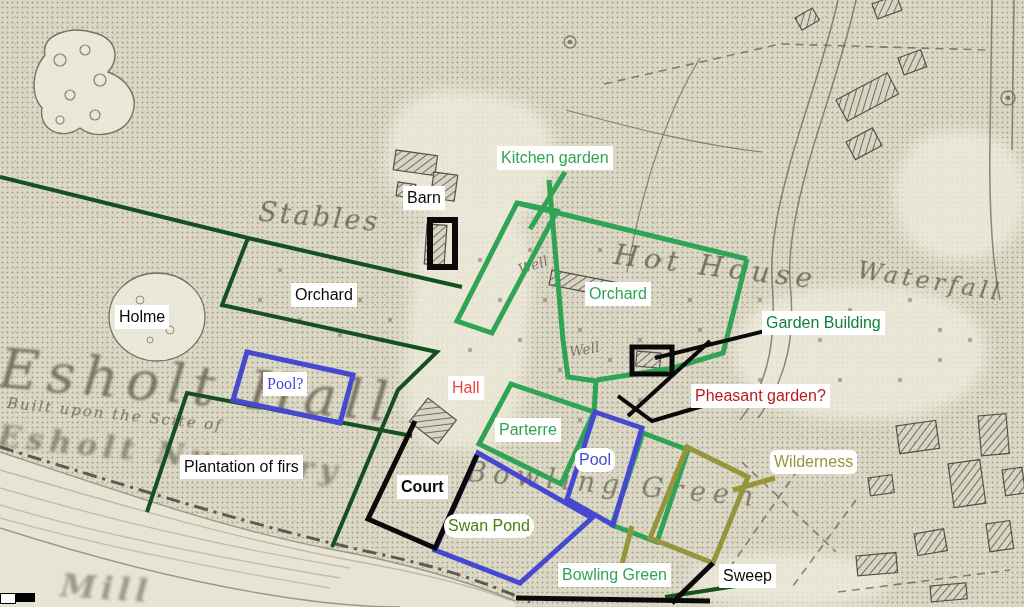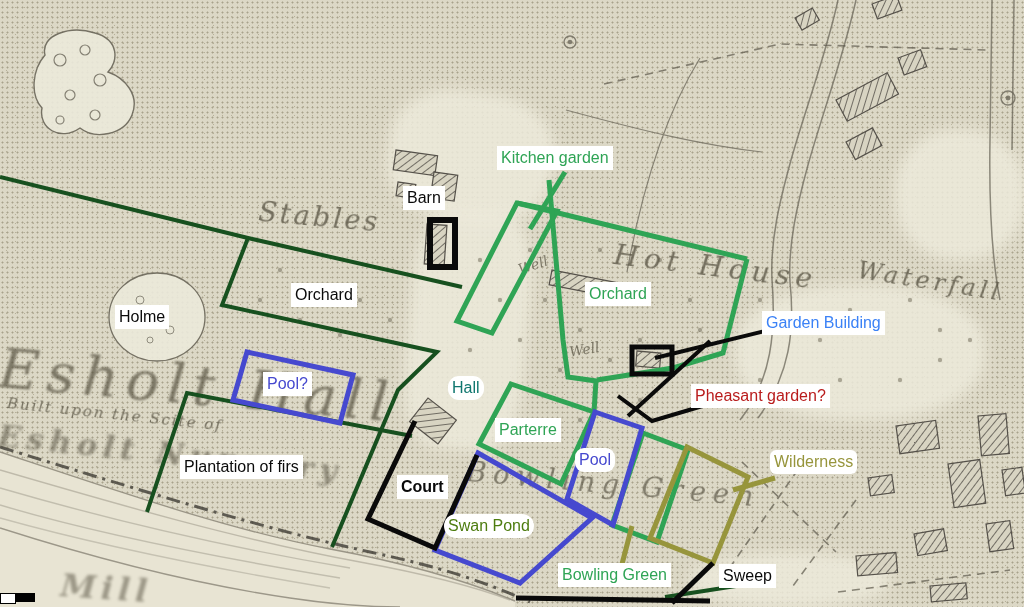--- a/index.html
+++ b/index.html
@@ -205,24 +205,24 @@
     <polyline stroke-width="4" points="710,341 628,416" stroke="#0a0a0a"></polyline>
     <polyline stroke-width="5" points="516,598 710,601" stroke="#0a0a0a"></polyline>
     <polyline stroke-width="5" points="713,563 672,603" stroke="#0a0a0a"></polyline>
   </svg>
 
   <div class="lbl" style="left: 497px; top: 146px; color: rgb(47, 164, 85);">Kitchen garden</div>
   <div class="lbl" style="left: 403px; top: 186px; color: rgb(10, 10, 10);">Barn</div>
   <div class="lbl" style="left: 291px; top: 283px; color: rgb(10, 10, 10);">Orchard</div>
   <div class="lbl" style="left: 585px; top: 282px; color: rgb(47, 164, 85);">Orchard</div>
   <div class="lbl" style="left: 115px; top: 305px; color: rgb(10, 10, 10);">Holme</div>
-  <div class="lbl" style="left: 762px; top: 311px; color: #3b82f6;">Garden Building</div>
+  <div class="lbl" style="left: 762px; top: 311px; color: #15803d;">Garden Building</div>
   <div class="lbl" style="left: 691px; top: 384px; color: #b91c1c;">Pheasant garden?</div>
-  <div class="lbl" style="left: 263px; top: 372px; color: rgb(70, 73, 207);">Pool?</div>
-  <div class="lbl" style="left: 448px; top: 376px; color: #0f766e; border-radius: 11px;">Hall</div>
+  <div class="lbl" style="left: 263px; top: 372px; color: rgb(70, 73, 207); font-family: Liberation Serif, serif;">Pool?</div>
+  <div class="lbl" style="left: 448px; top: 376px; color: #ef4444;">Hall</div>
   <div class="lbl" style="left: 495px; top: 418px; color: rgb(47, 164, 85);">Parterre</div>
   <div class="lbl" style="left: 575px; top: 448px; color: rgb(70, 73, 207); border-radius: 9px;">Pool</div>
   <div class="lbl" style="left: 397px; top: 475px; color: rgb(10, 10, 10); font-weight: bold;">Court</div>
   <div class="lbl" style="left: 444px; top: 514px; color: #4d7c0f; border-radius: 12px;">Swan Pond</div>
   <div class="lbl" style="left: 180px; top: 455px; color: rgb(10, 10, 10);">Plantation of firs</div>
   <div class="lbl" style="left: 558px; top: 563px; color: rgb(47, 164, 85);">Bowling Green</div>
   <div class="lbl" style="left: 719px; top: 564px; color: rgb(10, 10, 10);">Sweep</div>
   <div class="lbl" style="left: 770px; top: 450px; color: rgb(151, 149, 60); border-radius: 6px;">Wilderness</div>
 
 </div>

